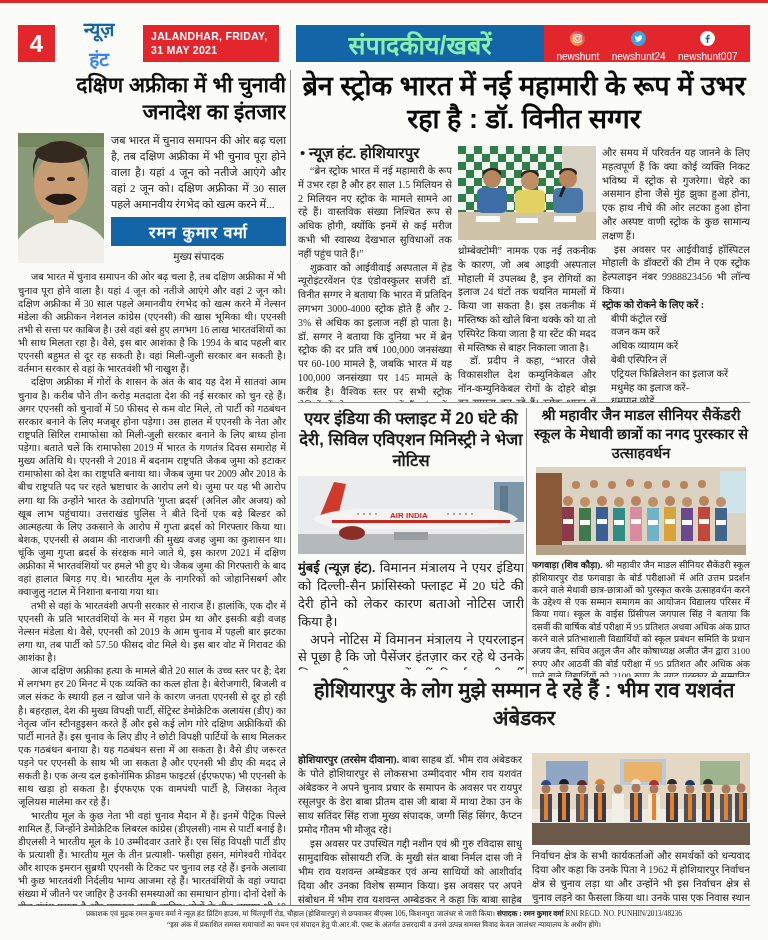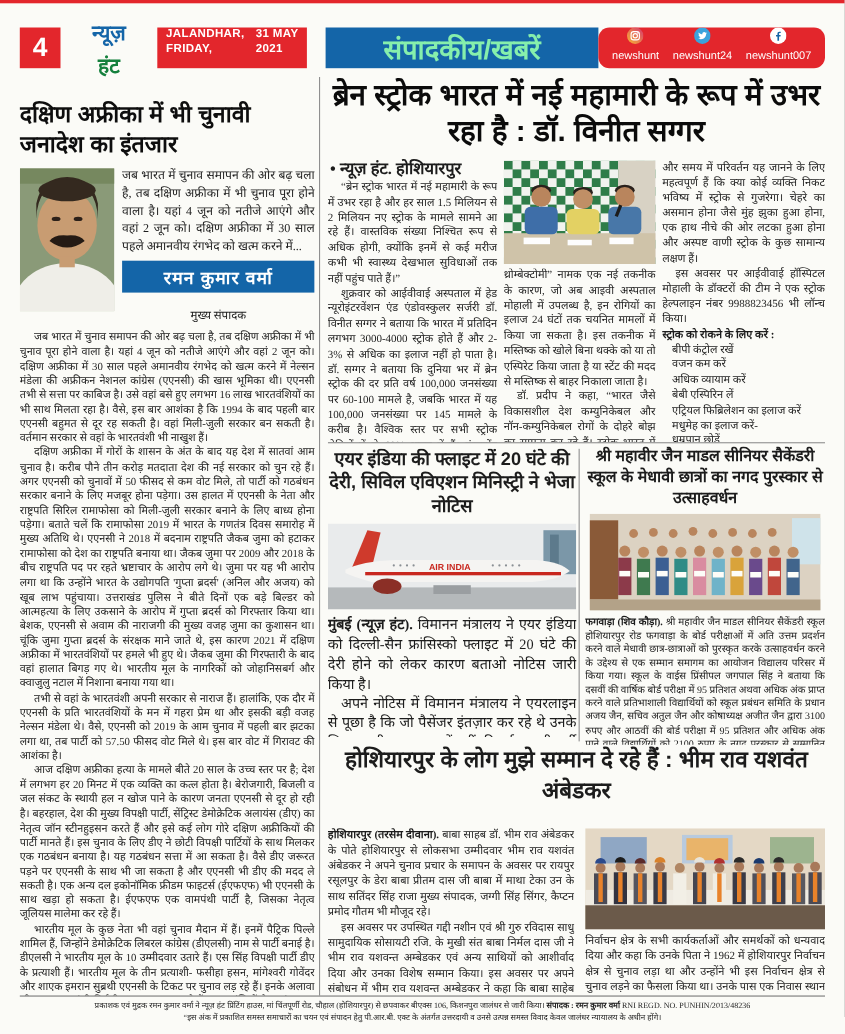--- a/index.html
+++ b/index.html
@@ -7,46 +7,46 @@
   .page { position:relative; width:768px; height:940px; margin:0 auto; background:#fbfbf7;
           overflow:hidden; color:#1c1c1c; font-family:"Liberation Serif","DejaVu Serif",serif; }
   .topline { position:absolute; top:0; left:0; width:768px; height:3px; background:#e3262c; }
 
   
   .header { position:absolute; top:25px; left:18px; width:732px; height:37px; display:flex; align-items:stretch; }
   .pagenum { width:37px; background:#e3262c; color:#fff; font-family:"Liberation Sans",sans-serif;
              font-weight:bold; font-size:24px; display:flex; align-items:center; justify-content:center; }
   .logobox { width:88px; display:flex; align-items:center; justify-content:center; gap:4px;
              font-family:"Liberation Sans",sans-serif; font-weight:bold; font-size:19px;flex-direction:column; }
-  .logo-b { color:#1465a8; } .logo-r { color:#15803d; }
+  .logo-b { color:#1465a8; } .logo-r { color:#3b82f6; }
   .datebox { width:136px; background:#e3262c; color:#fff; font-family:"Liberation Sans",sans-serif;
              font-weight:bold; font-size:10.5px; line-height:1.25; letter-spacing:.3px;
-             display:flex; justify-content:center; padding-left:8px; }
+             display:flex; flex-direction:column; justify-content:center; padding-left:8px; }
   .sectionband { flex:1; background:#1465a8; color:#86efac; display:flex; align-items:center; justify-content:center;
                  font-family:"Liberation Sans",sans-serif; font-weight:bold; font-size:25px;margin-left:17px; }
-  .socialbox { width:206px; background:#e3262c; display:flex; align-items:flex-start; justify-content:space-evenly;border-radius:10px; }
+  .socialbox { width:206px; background:#e3262c; display:flex; align-items:flex-end; justify-content:space-evenly; }
   .social-item { display:flex; flex-direction:column; align-items:center; gap:1px; }
   .social-item svg { width:15px; height:15px; }
   .handle { color:#fff; font-size:10px; font-family:"Liberation Sans",sans-serif; }
 
   
   .vrule { position:absolute; background:#8f8f8f; width:1px; }
   .hrule { position:absolute; background:#8f8f8f; height:1px; }
 
   
   .editorial { position:absolute; left:18px; top:72px; width:268px; height:833px; overflow:hidden; }
   .ed-head { font-family:"Liberation Sans",sans-serif; font-weight:bold; font-size:21px; line-height:1.28;
-             text-align:left; color:#0e0e0e;margin-top:20px; }
+             text-align:right; color:#0e0e0e; }
   .ed-top { display:flex; margin-top:7px; }
   .ed-photo { width:86px; height:130px; flex:none; }
   .ed-right { flex:1; padding-left:7px; display:flex; flex-direction:column; }
   .ed-intro { font-size:11px; line-height:1.45; text-align:justify; }
   .ed-banner { margin-top:5px; background:#1465a8; color:#fff; text-align:center; font-size:16px;
                font-weight:bold; padding:4px 0 3px; font-family:"Liberation Sans",sans-serif; letter-spacing:1px; }
-  .ed-author-title { text-align:center; font-size:10.5px; margin-top:13px; }
+  .ed-author-title { text-align:center; font-size:10.5px; margin-top:3px; }
   .ed-body { margin-top:7px; font-size:9.8px; line-height:1.34; text-align:justify; }
   .ed-body p { text-indent:13px; }
 
   
   .rregion { position:absolute; left:298px; top:70px; width:452px; height:835px; overflow:hidden; }
   .lead-head { position:absolute; top:0; left:0; width:452px; text-align:center; color:#0b0b0b;
                font-family:"Liberation Sans",sans-serif; font-weight:bold; font-size:27px; line-height:1.22; }
   .lead-byline { position:absolute; top:72px; left:2px; font-size:15px; font-weight:bold; }
   .col { position:absolute; font-size:10px; line-height:1.38; text-align:justify; overflow:hidden; }
   .col p { text-indent:12px; }

